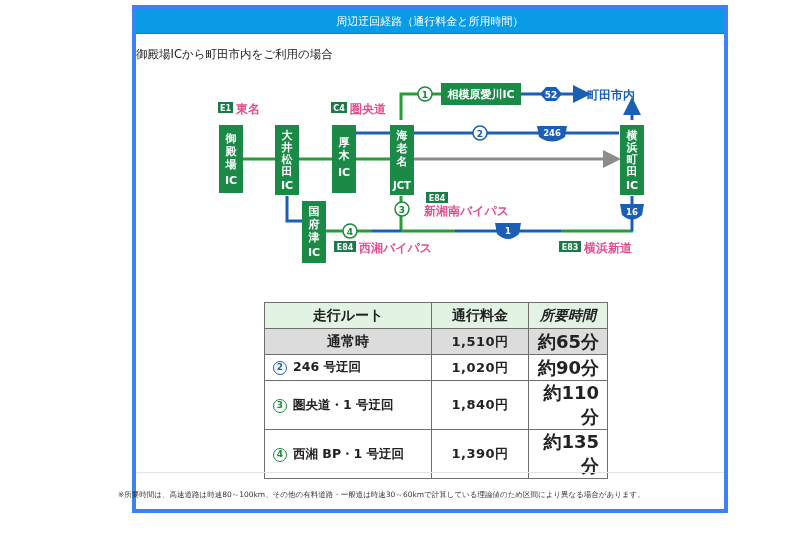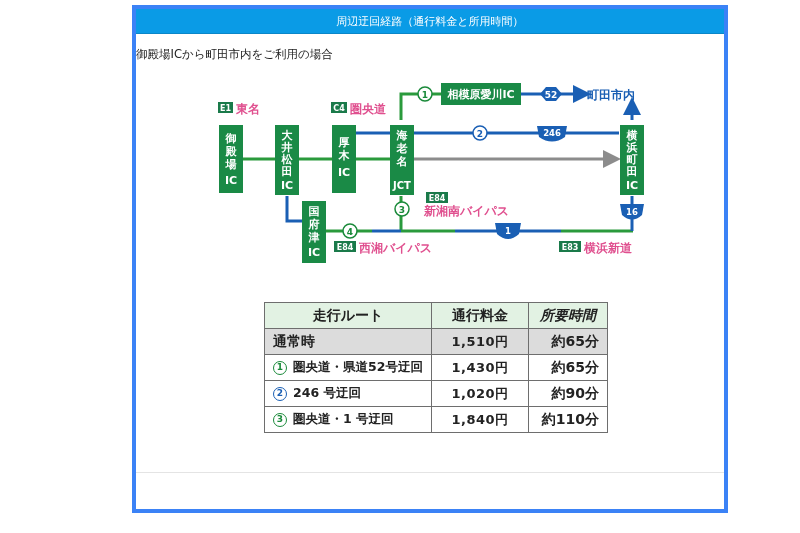--- a/index.html
+++ b/index.html
@@ -18,23 +18,23 @@
 
   .route-table { position: absolute; left: 128px; top: 293px; border-collapse: collapse;
                  font-weight: bold; font-size: 14px; }
   .route-table th, .route-table td { border: 1px solid #6e6e6e; height: 26px; padding: 0 8px; }
   .route-table th { background: #e2f2e3; font-size: 14px; color: #222; }
   .route-table th.c1 { width: 167px; }
   .route-table th.c2 { width: 97px; }
   .route-table th.c3 { width: 79px; font-style: italic; }
   .route-table tr.normal td { background: #dcdcdc; }
   .route-table td.route { text-align: left; font-size: 12.5px; }
-  .route-table tr.normal td.route { font-size: 14px; }
+  .route-table tr.normal td.route { text-align: center; font-size: 14px; }
   .route-table td.fare { text-align: center; font-size: 13px; letter-spacing: 0.5px; }
-  .route-table td.time { text-align: right; font-size: 14px; }
+  .route-table td.time { text-align: right; font-size: 18px; }
   .num-badge { display: inline-block; width: 14px; height: 14px; border-radius: 50%;
                border: 1.5px solid; font-size: 9px; line-height: 11px; text-align: center;
                margin-right: 6px; vertical-align: 1px; font-weight: bold; }
   .nb-green { color: #1a8a3a; border-color: #1a8a3a; }
   .nb-blue { color: #1a5fb4; border-color: #1a5fb4; }
 
   .divider { position: absolute; left: 0; top: 463px; width: 100%; height: 1px; background: #e4e4e4; }
 
   .notes { position: absolute; left: 118px; top: 489px; font-size: 7.5px; line-height: 12px; color: #333; }
 </style>
@@ -206,34 +206,35 @@
         <th class="c3">所要時間</th>
       </tr>
     </thead>
     <tbody>
       <tr class="normal">
         <td class="route">通常時</td>
         <td class="fare">1,510円</td>
         <td class="time">約65分</td>
       </tr>
       <tr>
-        <td class="route"><span class="num-badge nb-green">1</span><span>圏央道・県道52号迂回</span></td>
-        <td class="fare">1,430円</td>
-        <td class="time">約65分</td>
-      </tr>
-      <tr>
         <td class="route"><span class="num-badge nb-blue">2</span><span>246 号迂回</span></td>
         <td class="fare">1,020円</td>
         <td class="time">約90分</td>
       </tr>
       <tr>
         <td class="route"><span class="num-badge nb-green">3</span><span>圏央道・1 号迂回</span></td>
         <td class="fare">1,840円</td>
         <td class="time">約110分</td>
       </tr>
+      <tr>
+        <td class="route"><span class="num-badge nb-green">4</span><span>西湘 BP・1 号迂回</span></td>
+        <td class="fare">1,390円</td>
+        <td class="time">約135分</td>
+      </tr>
     </tbody>
   </table>
 
   <div class="divider"></div>
 </div>
 
 <div class="notes">
+  <div>※所要時間は、高速道路は時速80～100km、その他の有料道路・一般道は時速30～60kmで計算している理論値のため区間により異なる場合があります。</div>
 </div>
 
 </body></html>

